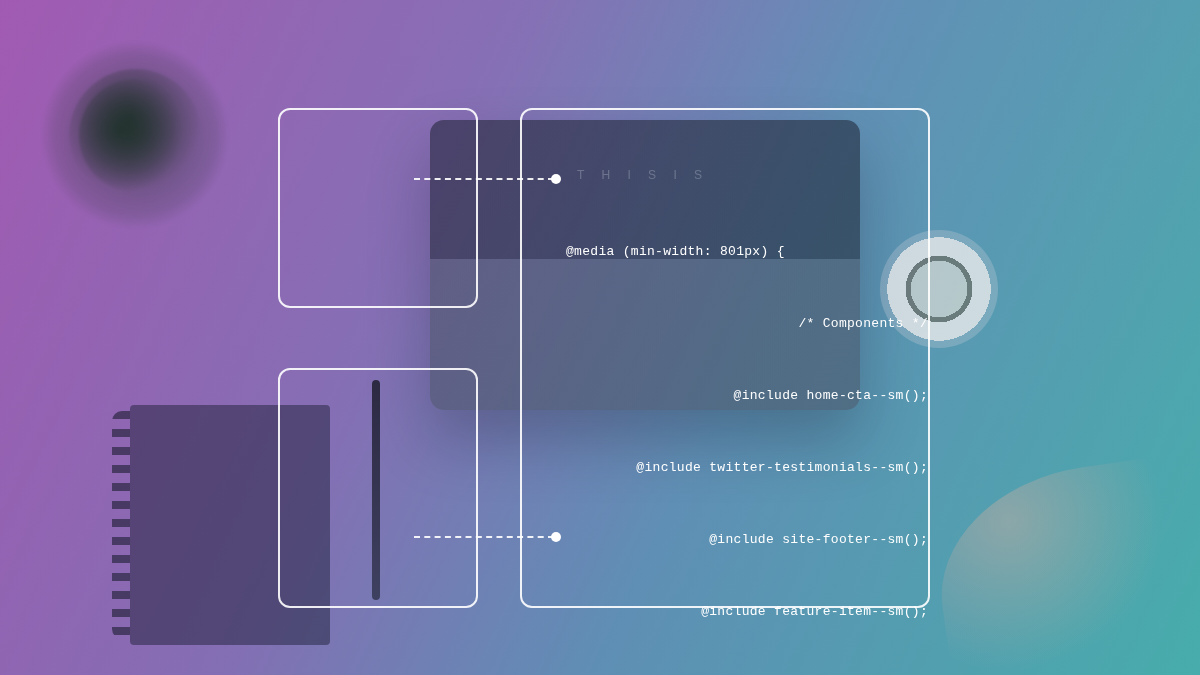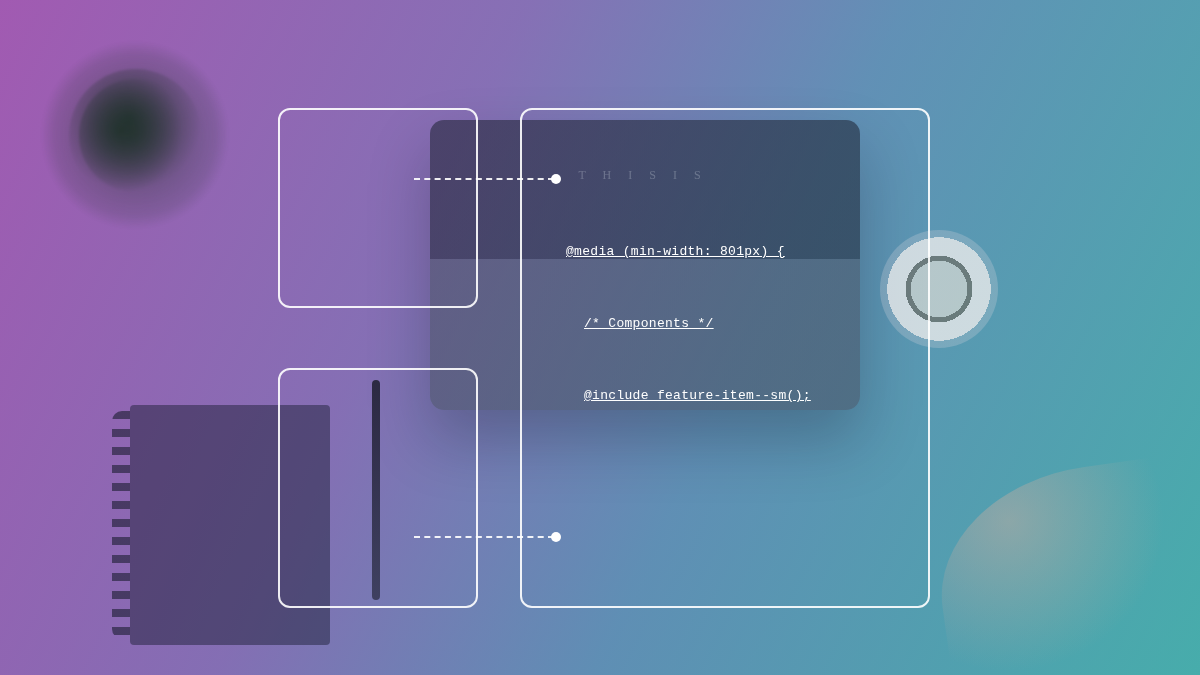--- a/index.html
+++ b/index.html
@@ -119,32 +119,32 @@
   .code {
     position: absolute;
     top: 192px; left: 548px;
     width: 380px;
     color: #ffffff;
     font-size: 13px;
     line-height: 24px;
     letter-spacing: .3px;
     white-space: pre;
   }
-  .code-line { display: block; text-decoration: underline; }
+  .code-line { display: block; }
   .ind1 { padding-left: 18px; }
-  .ind2 { padding-left: 36px; }
+  .ind2 { padding-left: 36px; text-align: right; }
 
   
   .screen-text {
     position: absolute;
     top: 165px; left: 438px;
     width: 410px;
     text-align: center;
     color: rgba(220,225,235,.28);
-    font-family: Liberation Serif, serif;
+    font-family: Liberation Sans, sans-serif;
     letter-spacing: 7px;
     font-size: 12px;
     line-height: 20px;
     pointer-events: none;
   }
 </style>
 </head>
 <body>
 
 <div class="bg"></div>
@@ -167,18 +167,21 @@
 <div class="connector conn-top">
   <span class="dot"></span>
 </div>
 <div class="connector conn-bot">
   <span class="dot"></span>
 </div>
 
 <div class="code">
   <span class="code-line ind1">@media (min-width: 801px) {</span>
   <span class="code-line ind2">/* Components */</span>
+  <span class="code-line ind2">@include home-cta--sm();</span>
+  <span class="code-line ind2">@include twitter-testimonials--sm();</span>
+  <span class="code-line ind2">@include site-footer--sm();</span>
   <span class="code-line ind2">@include feature-item--sm();</span>
   
   
   
   
 </div>
 
 </body></html>

